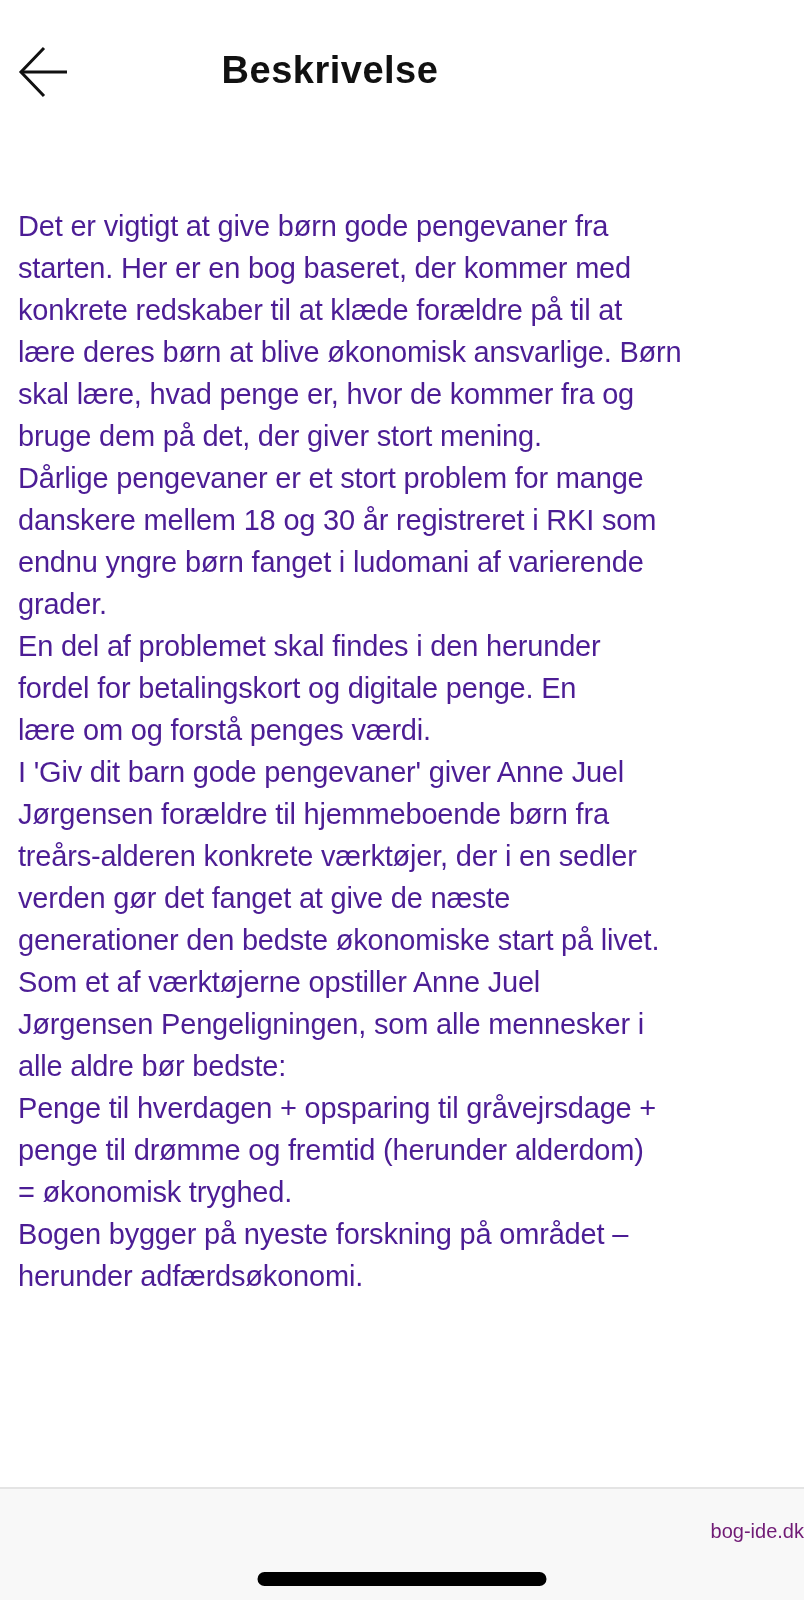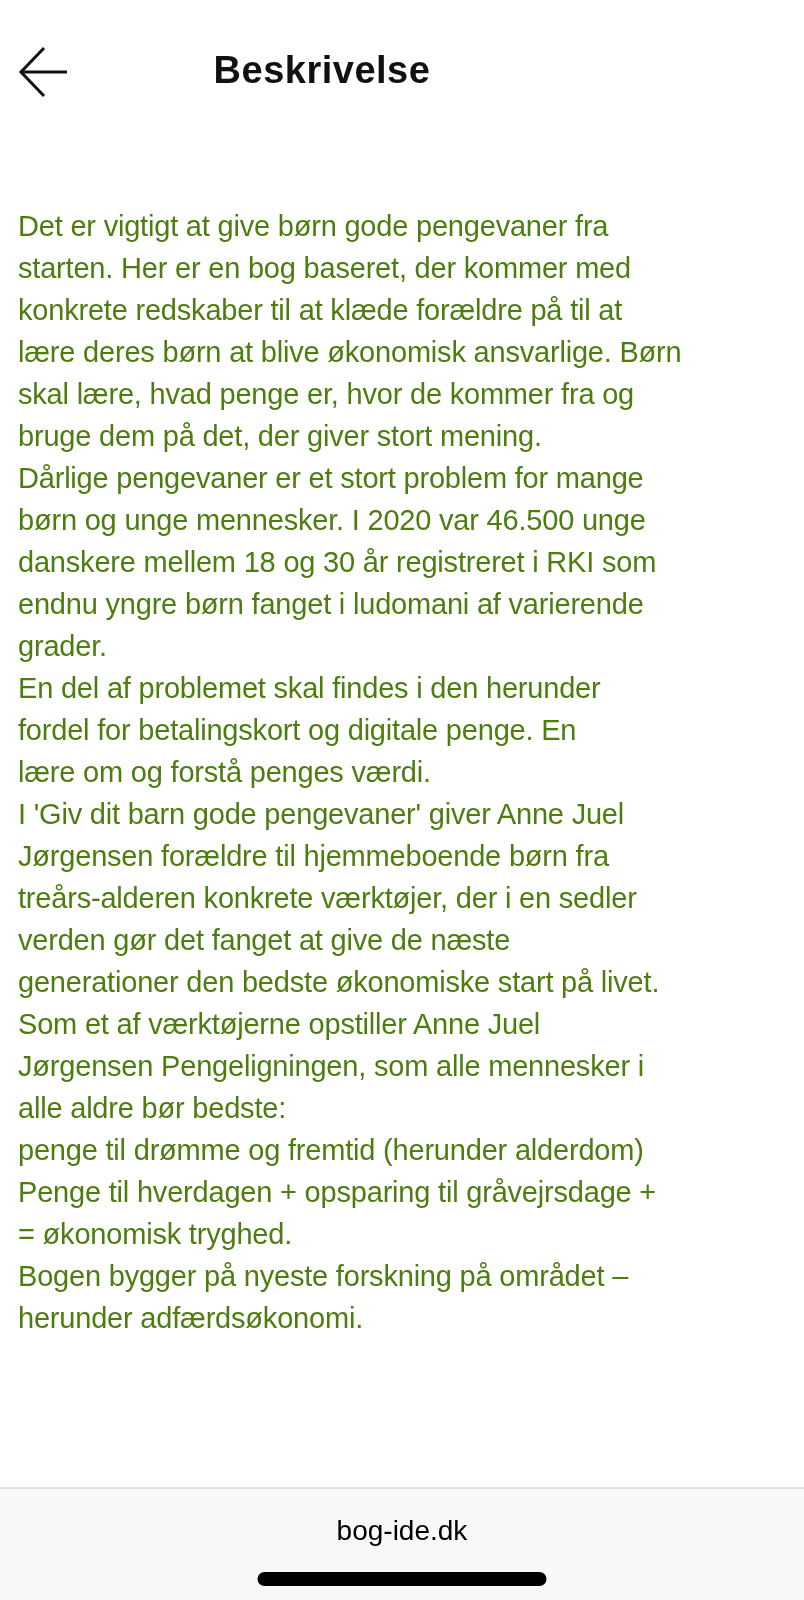--- a/index.html
+++ b/index.html
@@ -15,20 +15,21 @@
     position: relative;
     overflow: hidden;
   }
   .header {
     position: absolute;
     top: 0;
     left: 0;
     width: 644px;
     height: 142px;
     background: #ffffff;
+    padding-left: 16px;
   }
   .back-button {
     position: absolute;
     left: 18px;
     top: 40px;
     width: 64px;
     height: 64px;
     background: transparent;
     border: none;
     padding: 0;
@@ -55,37 +56,37 @@
     left: 18px;
     width: 768px;
     height: 1270px;
     overflow: hidden;
   }
   .text-line {
     font-size: 29px;
     line-height: 42px;
     letter-spacing: -0.2px;
     white-space: nowrap;
-    color: #4d7c0f;
+    color: #4c1d95;
   }
   .footer-bar {
     position: absolute;
     left: 0;
     bottom: 0;
     width: 804px;
     height: 111px;
     background: #f8f8f8;
     border-top: 2px solid #e4e4e4;
   }
   .footer-domain {
     margin-top: 26px;
-    text-align: center;
-    font-size: 28px;
+    text-align: right;
+    font-size: 20px;
     line-height: 32px;
-    color: #000000;
+    color: #701a75;
   }
   .home-indicator {
     position: absolute;
     left: 50%;
     transform: translateX(-50%);
     bottom: 14px;
     width: 289px;
     height: 14px;
     border-radius: 8px;
     background: #000000;
@@ -109,37 +110,36 @@
 
 <div class="description-scroll">
   <div>
       <div class="text-line">Det er vigtigt at give børn gode pengevaner fra</div>
       <div class="text-line">starten. Her er en bog baseret, der kommer med</div>
       <div class="text-line">konkrete redskaber til at klæde forældre på til at</div>
       <div class="text-line">lære deres børn at blive økonomisk ansvarlige. Børn</div>
       <div class="text-line">skal lære, hvad penge er, hvor de kommer fra og</div>
       <div class="text-line">bruge dem på det, der giver stort mening.</div>
       <div class="text-line">Dårlige pengevaner er et stort problem for mange</div>
-      <div class="text-line">børn og unge mennesker. I 2020 var 46.500 unge</div>
       <div class="text-line">danskere mellem 18 og 30 år registreret i RKI som</div>
       <div class="text-line">endnu yngre børn fanget i ludomani af varierende</div>
       <div class="text-line">grader.</div>
       <div class="text-line">En del af problemet skal findes i den herunder</div>
       <div class="text-line">fordel for betalingskort og digitale penge. En</div>
       <div class="text-line">lære om og forstå penges værdi.</div>
       <div class="text-line">I 'Giv dit barn gode pengevaner' giver Anne Juel</div>
       <div class="text-line">Jørgensen forældre til hjemmeboende børn fra</div>
       <div class="text-line">treårs-alderen konkrete værktøjer, der i en sedler</div>
       <div class="text-line">verden gør det fanget at give de næste</div>
       <div class="text-line">generationer den bedste økonomiske start på livet.</div>
       <div class="text-line">Som et af værktøjerne opstiller Anne Juel</div>
       <div class="text-line">Jørgensen Pengeligningen, som alle mennesker i</div>
       <div class="text-line">alle aldre bør bedste:</div>
+      <div class="text-line">Penge til hverdagen + opsparing til gråvejrsdage +</div>
       <div class="text-line">penge til drømme og fremtid (herunder alderdom)</div>
-      <div class="text-line">Penge til hverdagen + opsparing til gråvejrsdage +</div>
       <div class="text-line">= økonomisk tryghed.</div>
       <div class="text-line">Bogen bygger på nyeste forskning på området –</div>
       <div class="text-line">herunder adfærdsøkonomi.</div>
     </div>
 </div>
 
 <div class="footer-bar">
   <div class="footer-domain">bog-ide.dk</div>
 </div>
 

